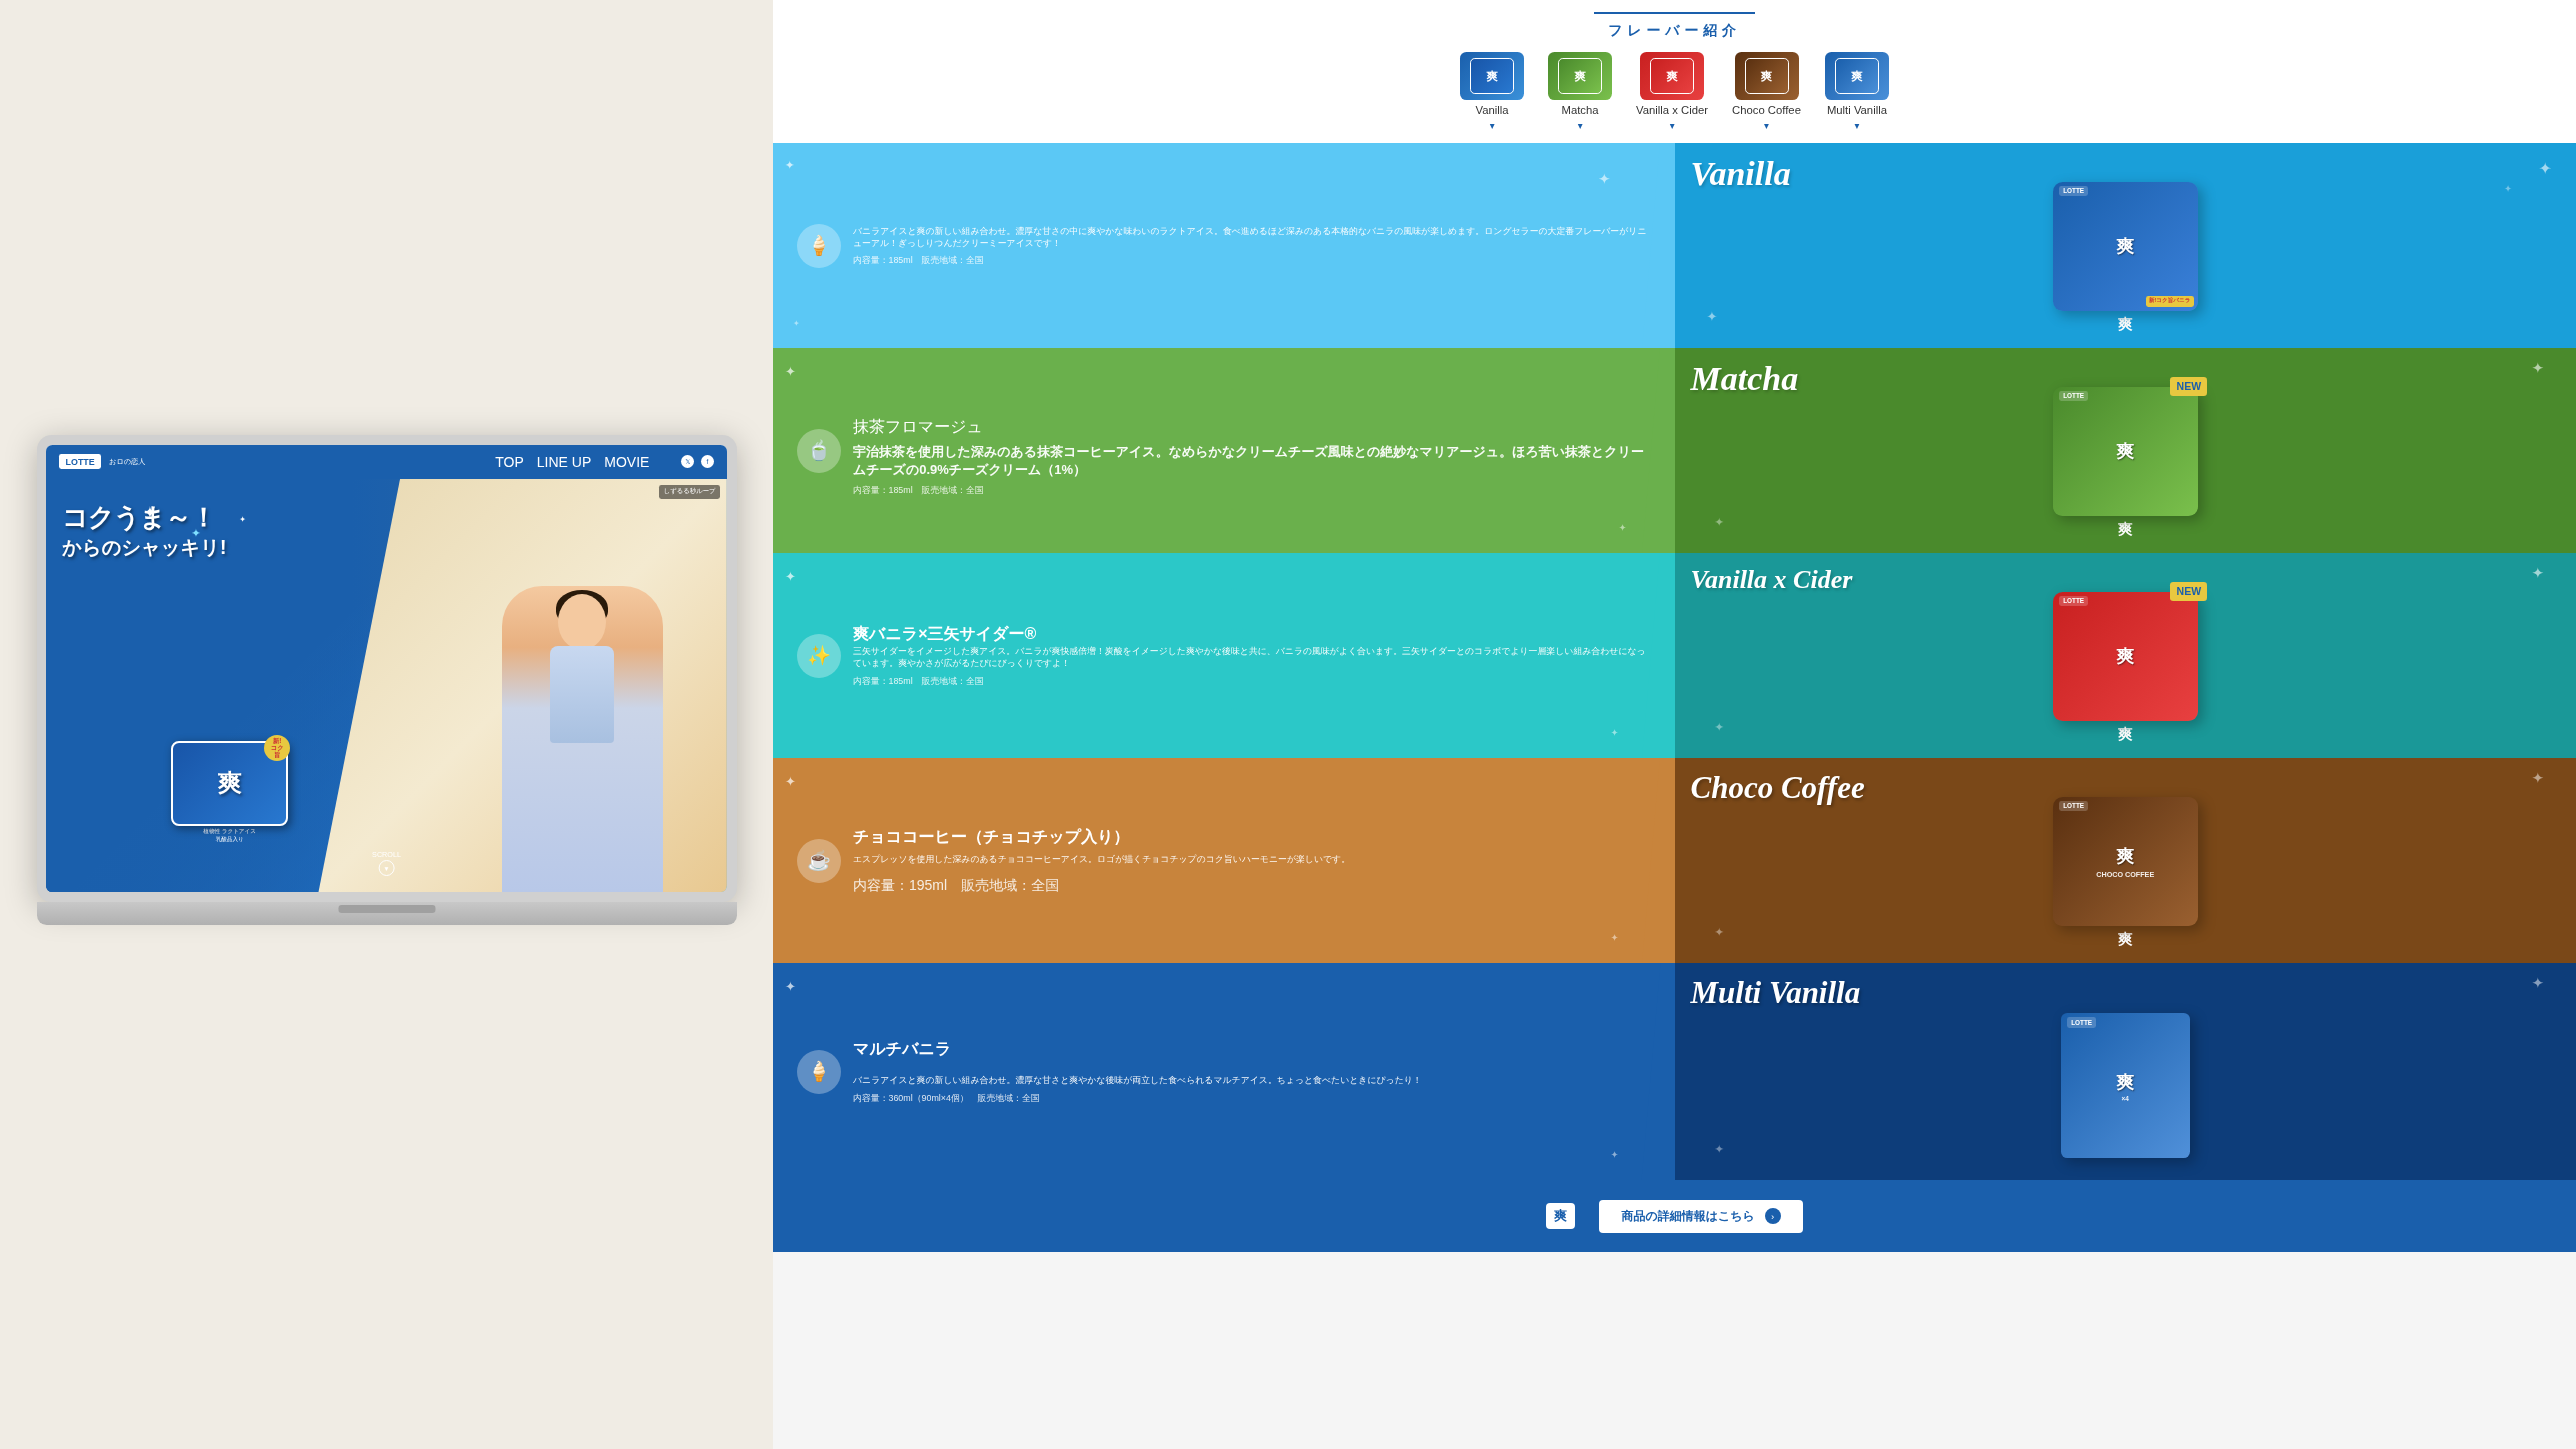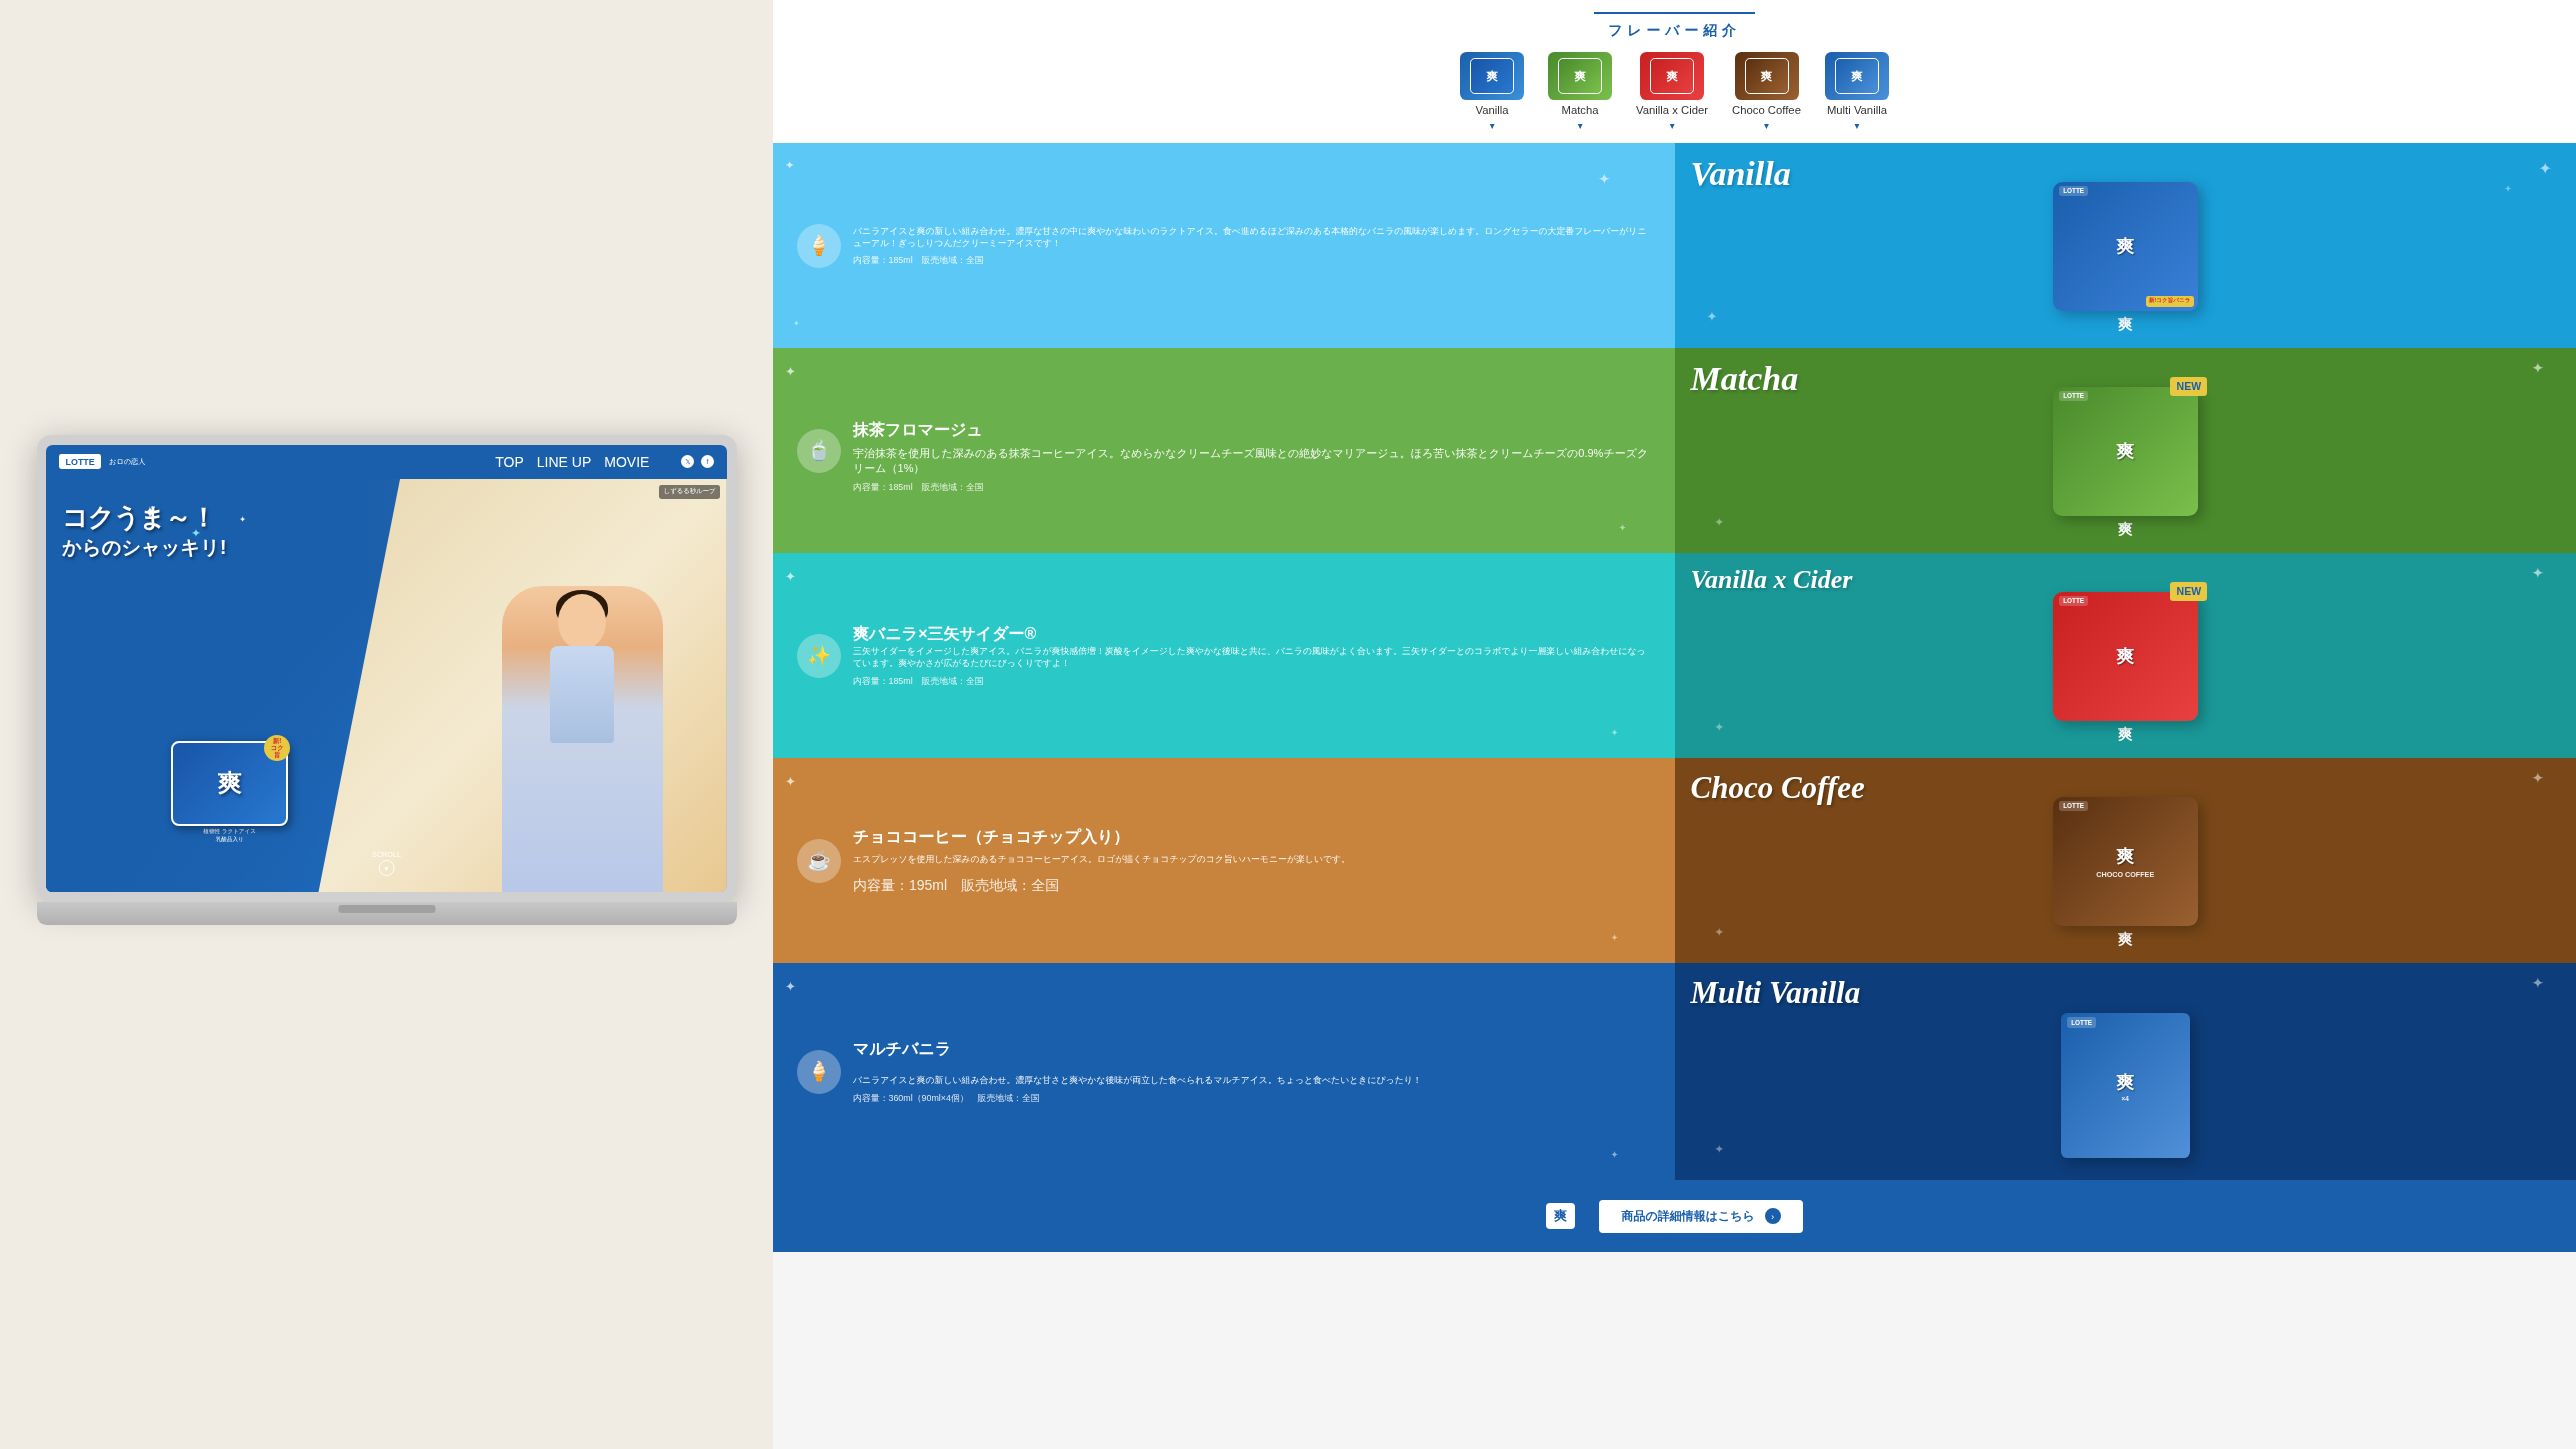--- a/index.html
+++ b/index.html
@@ -654,22 +654,22 @@
         </div>
 
         <div class="flavor-row row-matcha">
           <div class="flavor-left" style="background:#6ab04c;">
             <div class="flavor-section-inner">
               <div style="position:absolute;top:16px;left:12px;color:rgba(255,255,255,0.7);font-size:13px;">✦</div>
               <div style="position:absolute;bottom:20px;right:48px;color:rgba(255,255,255,0.5);font-size:9.7px;">✦</div>
               <div style="display:flex;align-items:center;gap:12px;width:100%;z-index:2;">
                 <div style="background:rgba(255,255,255,0.3);width:44px;height:44px;border-radius:50%;display:flex;align-items:center;justify-content:center;font-size:19.3px;flex-shrink:0;">🍵</div>
                 <div>
-                  <div style="font-size:16px;font-weight:bold;color:white;margin-bottom:4.8px;margin-top:12px;">抹茶フロマージュ</div>
-                  <div style="font-size:11px;color:rgba(255,255,255,0.95);line-height:1.4;">宇治抹茶を使用した深みのある抹茶コーヒーアイス。なめらかなクリームチーズ風味との絶妙なマリアージュ。ほろ苦い抹茶とクリームチーズの0.9%チーズクリーム（1%）</div>
+                  <div style="font-size:16px;font-weight:normal;color:white;margin-bottom:4.8px;margin-top:12px;">抹茶フロマージュ</div>
+                  <div style="font-size:13px;color:rgba(255,255,255,0.95);line-height:1.4;font-weight:bold;">宇治抹茶を使用した深みのある抹茶コーヒーアイス。なめらかなクリームチーズ風味との絶妙なマリアージュ。ほろ苦い抹茶とクリームチーズの0.9%チーズクリーム（1%）</div>
                   <div style="font-size:8.9px;color:rgba(255,255,255,0.85);margin-top:4.8px;">内容量：185ml　販売地域：全国</div>
                 </div>
               </div>
             </div>
           </div>
           <div class="flavor-right" style="background:#4a8a2c;position:relative;">
             <div style="position:absolute;top:12px;right:32px;color:rgba(255,255,255,0.6);font-size:14.5px;">✦</div>
             <div style="position:absolute;bottom:24px;left:40px;color:rgba(255,255,255,0.4);font-size:11.3px;">✦</div>
             <div class="product-area">
               <div style="position:absolute;left:16px;top:12px;font-family:Georgia,serif;font-style:italic;font-size:34px;font-weight:bold;color:white;text-shadow:1.6px 1.6px 3.2px rgba(0,0,0,0.2);">Matcha</div>

